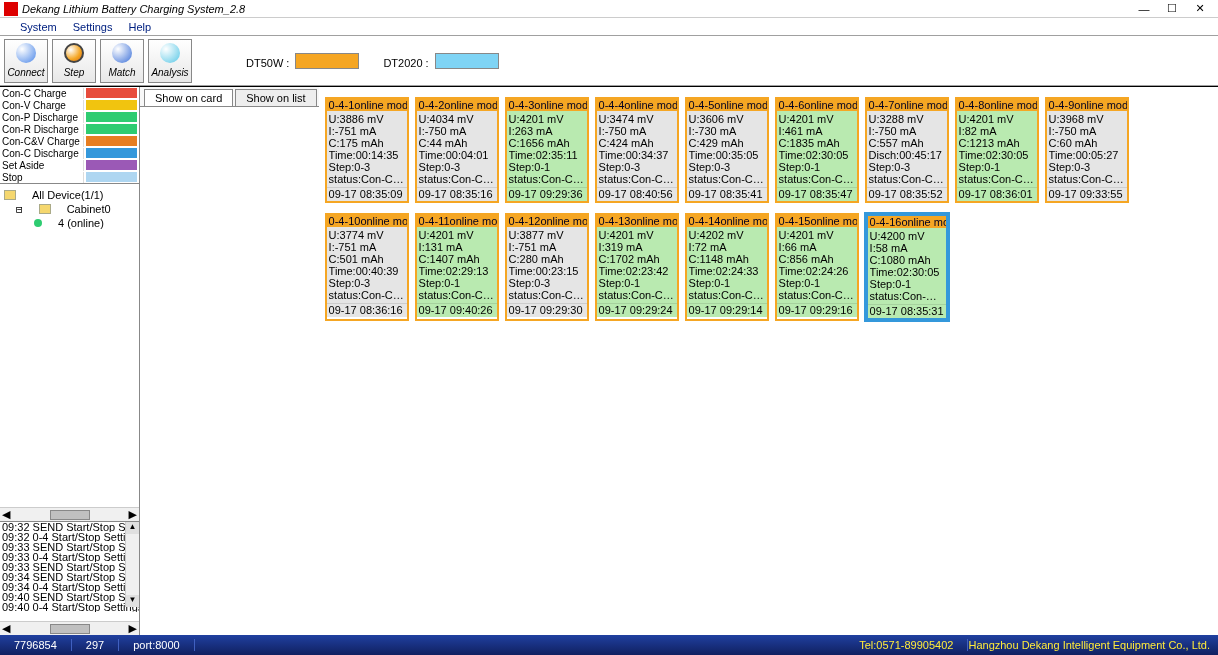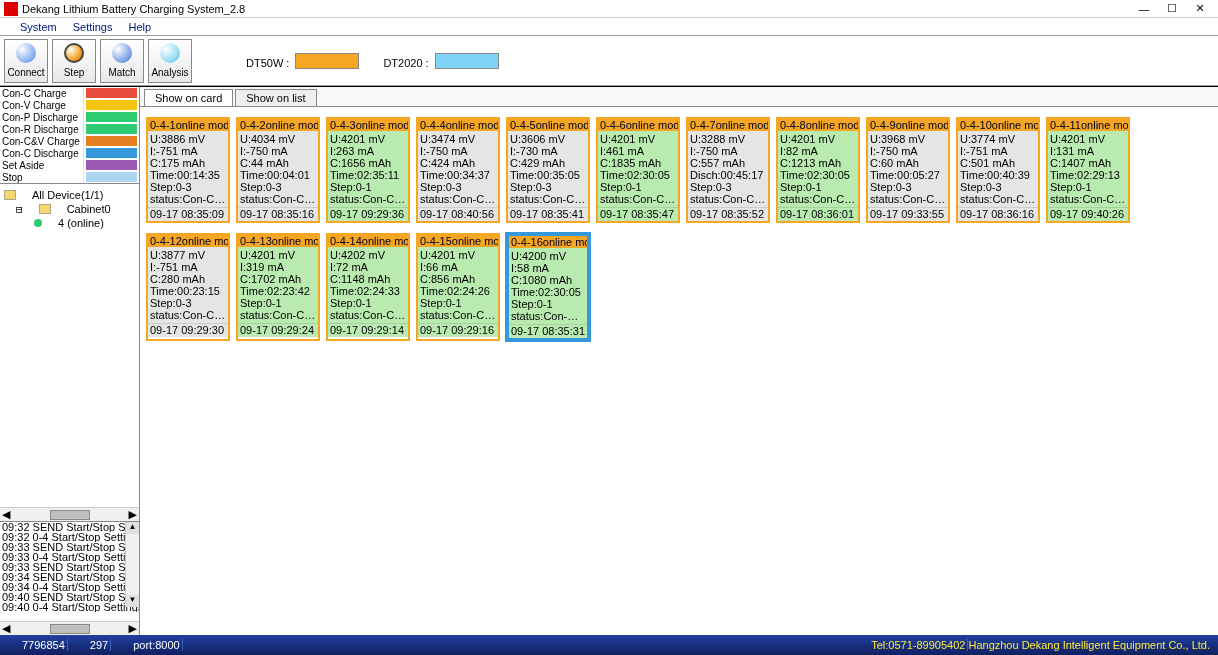--- a/index.html
+++ b/index.html
@@ -1,30 +1,30 @@
 <!DOCTYPE html>
 <html><head>
 <meta charset="utf-8">
 <style>
 * { box-sizing: border-box; margin: 0; padding: 0; font-family: Tahoma, Arial, sans-serif; font-size: 11px; }
 body { background: #fff; width: 1218px; height: 655px; overflow: hidden; display: flex; flex-direction: column; }
 
 
 .titlebar { height: 18px; background: #fff; display: flex; align-items: center; padding: 0 4px; border-bottom: 1px solid #ccc; }
 .titlebar .app-icon { width: 14px; height: 14px; background: #d00; margin-right: 4px; }
-.titlebar .title { flex: 1; color: #000; }
+.titlebar .title { flex: 1; color: #000; font-style: italic; }
 .titlebar .win-btn { width: 28px; height: 16px; display: flex; align-items: center; justify-content: center; color: #000; cursor: pointer; }
 
 
 .menubar { height: 18px; background: #fff; display: flex; align-items: center; padding: 0 12px; border-bottom: 1px solid #a0a0a0; }
 .menubar .menu-item { padding: 2px 8px; color: #002080; cursor: pointer; }
 
 
 .toolbar { height: 50px; background: #fff; display: flex; align-items: center; padding: 2px 4px; border-bottom: 1px solid #a0a0a0; gap: 4px; }
-.tool-btn { width: 44px; height: 44px; border: 1px solid #888; display: flex; flex-direction: column; align-items: center; justify-content: center; gap: 4px; cursor: pointer; background: linear-gradient(#fff,#e8e8e8); }
+.tool-btn { width: 44px; height: 44px; border: 1px solid #888; display: flex; flex-direction: column; align-items: center; justify-content: center; gap: 4px; cursor: pointer; background: linear-gradient(#fff,#e8e8e8); font-style: italic; }
 .tool-btn .icon { width: 20px; height: 20px; border-radius: 50%; }
 .ic-connect { background: radial-gradient(circle at 30% 30%, #fff, #4a86e8); }
 .ic-step { background: radial-gradient(circle at 30% 30%, #fff, #f5a623 60%, #d2691e); border: 2px solid #444; }
 .ic-match { background: radial-gradient(circle at 30% 30%, #fff, #3a6fd8); }
 .ic-analysis { background: radial-gradient(circle at 30% 30%, #fff, #57c7e6); }
 .tool-btn .lbl { font-size: 10px; }
 .legend-box { display: flex; align-items: flex-end; margin-left: 50px; gap: 6px; }
 .legend-swatch { width: 64px; height: 16px; border: 1px solid #888; }
 .sw-orange { background: #f5a623; }
 .sw-cyan { background: #7fd4f5; }
@@ -52,37 +52,37 @@
 .scroll-h { height:14px; background:#f0f0f0; border-top:1px solid #ccc; display:flex; align-items:center; justify-content:space-between; padding:0 2px;}
 .scroll-h .thumb{height:10px;width:40px;background:#c0c0c0;border:1px solid #888;}
 
 .log { height:100px; overflow:auto; border-top:1px solid #888; font-size:10px; position:relative;}
 .log-line{padding:0 2px; white-space:nowrap; height:10px; line-height:10px; overflow:hidden;}
 .scroll-v{position:absolute;right:0;top:0;width:14px;height:calc(100% - 14px);background:#f0f0f0;border-left:1px solid #ccc;}
 .scroll-v .up,.scroll-v .dn{height:12px;text-align:center;font-size:8px;background:#e0e0e0;}
 .scroll-v .dn{position:absolute;bottom:0;width:100%;}
 
 
-.right { flex:1; display:flex; flex-direction:column; }
+.right { flex:1; display:flex; flex-direction:row; }
 .tabs { height:20px; display:flex; align-items:flex-end; border-bottom:1px solid #888; padding-left:4px; background:#f8f8f8;}
 .tab { padding:2px 10px; border:1px solid #888; border-bottom:none; background:#fff; margin-right:2px; font-size:11px; cursor:pointer;}
 .tab.inactive{background:#eee;}
 .card-area { flex:1; padding:10px 6px; overflow:auto; background:#fff; display:flex; flex-wrap:wrap; gap:10px 6px; align-content:flex-start;}
 
 .card { width:84px; border:2px solid #f5a623; font-size:10px; line-height:12px; overflow:hidden; }
 .card.selected{border:3px solid #3498db; box-shadow:0 0 0 1px #3498db;}
 .card-head{background:#f5a623; color:#002; height:12px; padding:0 2px; white-space:nowrap; overflow:hidden;}
 .card-body{padding:2px; }
 .card-body div{white-space:nowrap; overflow:hidden; text-overflow:ellipsis;}
 .card-foot{height:14px; padding:0 2px; border-top:1px solid rgba(0,0,0,0.1);}
 .bg-cblue{background:#e5e5e5;} .bg-cgreen{background:#b9eab0;}
 
 
 .statusbar{height:20px;background:linear-gradient(#2040a0,#102060);color:#fff;display:flex;align-items:center;font-size:11px;}
-.statusbar .cell{padding:0 2px;border-right:1px solid #4060c0;margin-left:20px;}
+.statusbar .cell{padding:0 14px;border-right:1px solid #4060c0;}
 .statusbar .spacer{flex:1;}
 .statusbar .tel{color:#ffeb3b;}
 .statusbar .comp{color:#ffeb3b;padding-right:8px;}
 </style>
 </head>
 <body>
 
 <div class="titlebar">
   <div class="app-icon"></div>
   <div class="title">Dekang Lithium Battery Charging System_2.8</div>

